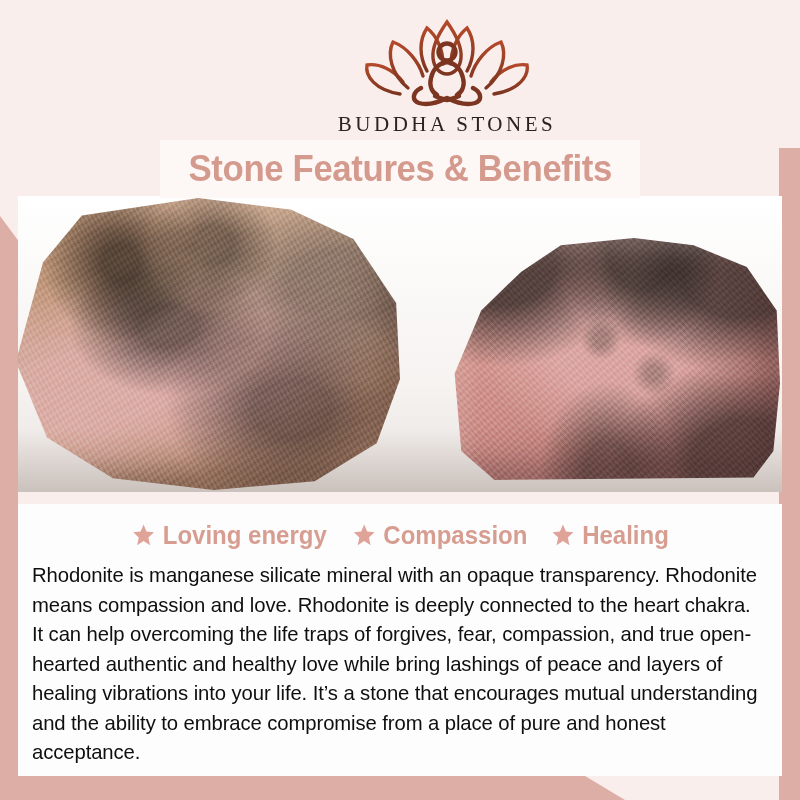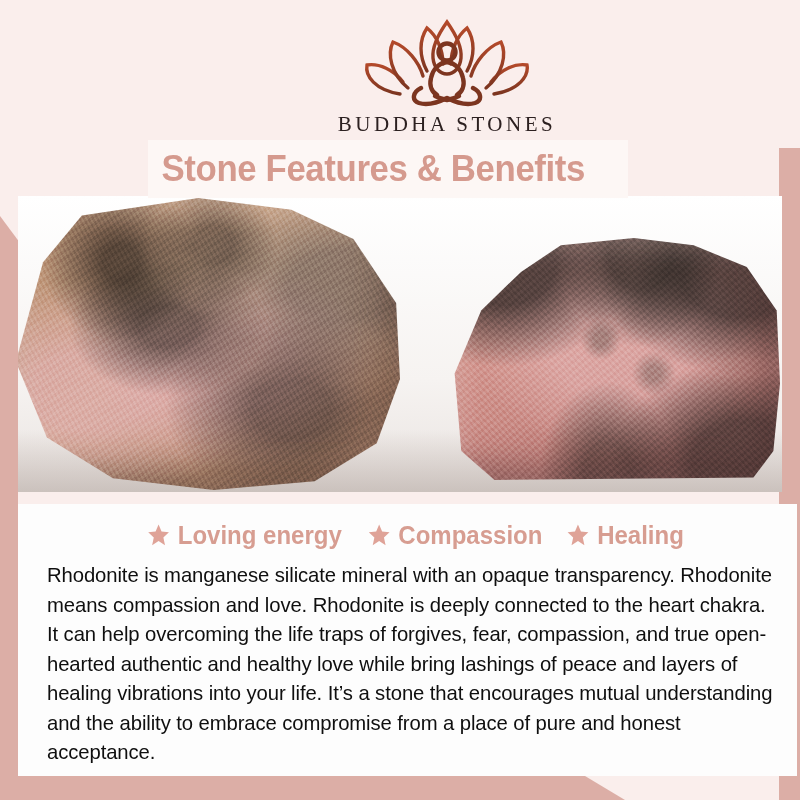--- a/index.html
+++ b/index.html
@@ -47,23 +47,23 @@
   .logo-mark{width:172px;height:92px;display:block;}
   .logo-word{
     margin-top:4px;
     font-family:"Liberation Serif", serif;
     font-size:21px;letter-spacing:3.5px;color:#2c2020;
     font-weight:400;
   }
 
   
   .title-banner{
-    position:absolute;top:140px;left:148px;width:480px;height:58px;
+    position:absolute;top:140px;left:160px;width:480px;height:58px;
     background:#fdf7f5;
-    display:flex;align-items:center;
+    display:flex;align-items:center;justify-content:center;
     z-index:6;
   }
   .title-text{
     font-family:"Liberation Sans Narrow","Liberation Sans",sans-serif;
     font-weight:700;
     font-size:37px;
     letter-spacing:-0.4px;
     color:#d59a8e;
     transform:scaleX(0.94);
     white-space:nowrap;
@@ -141,21 +141,20 @@
     margin-left:22px;
     font-family:"Liberation Sans Narrow","Liberation Sans",sans-serif;
     font-weight:700;font-size:23px;color:#ffffff;
     transform:scaleX(0.95);
   }
 
   
   .content{
     position:absolute;left:18px;top:504px;width:764px;height:272px;
     background:#fdfdfd;
-    padding-left:15px;
   }
   .benefits{
     display:flex;align-items:center;justify-content:center;
     gap:0px;height:46px;margin-top:8px;
   }
   .benefit{
     display:flex;align-items:center;
     font-family:"Liberation Sans Narrow","Liberation Sans",sans-serif;
     font-weight:700;font-size:25px;color:#d79d91;
     transform:scaleX(0.96);

